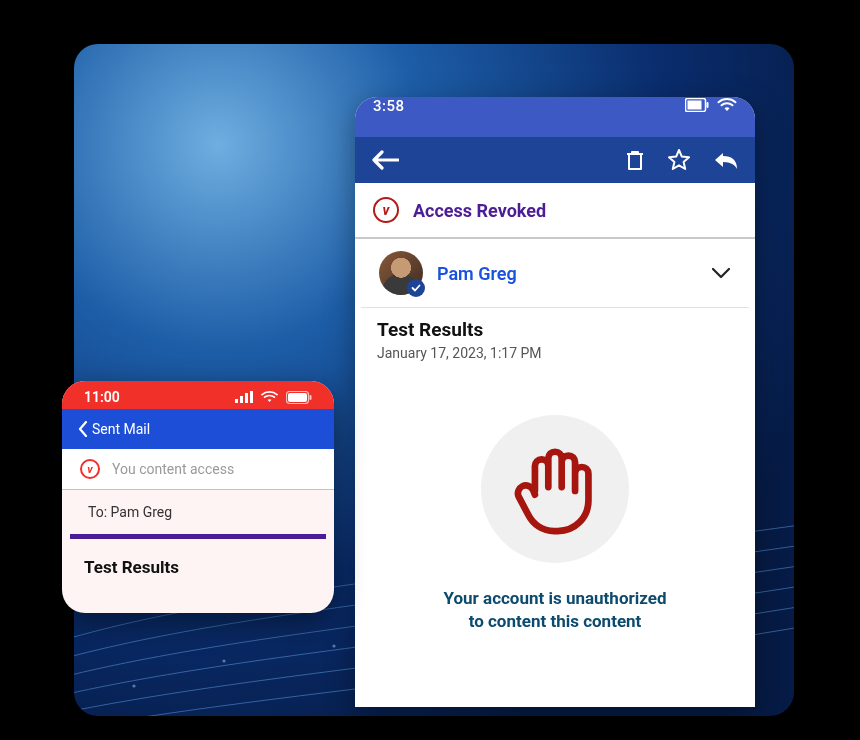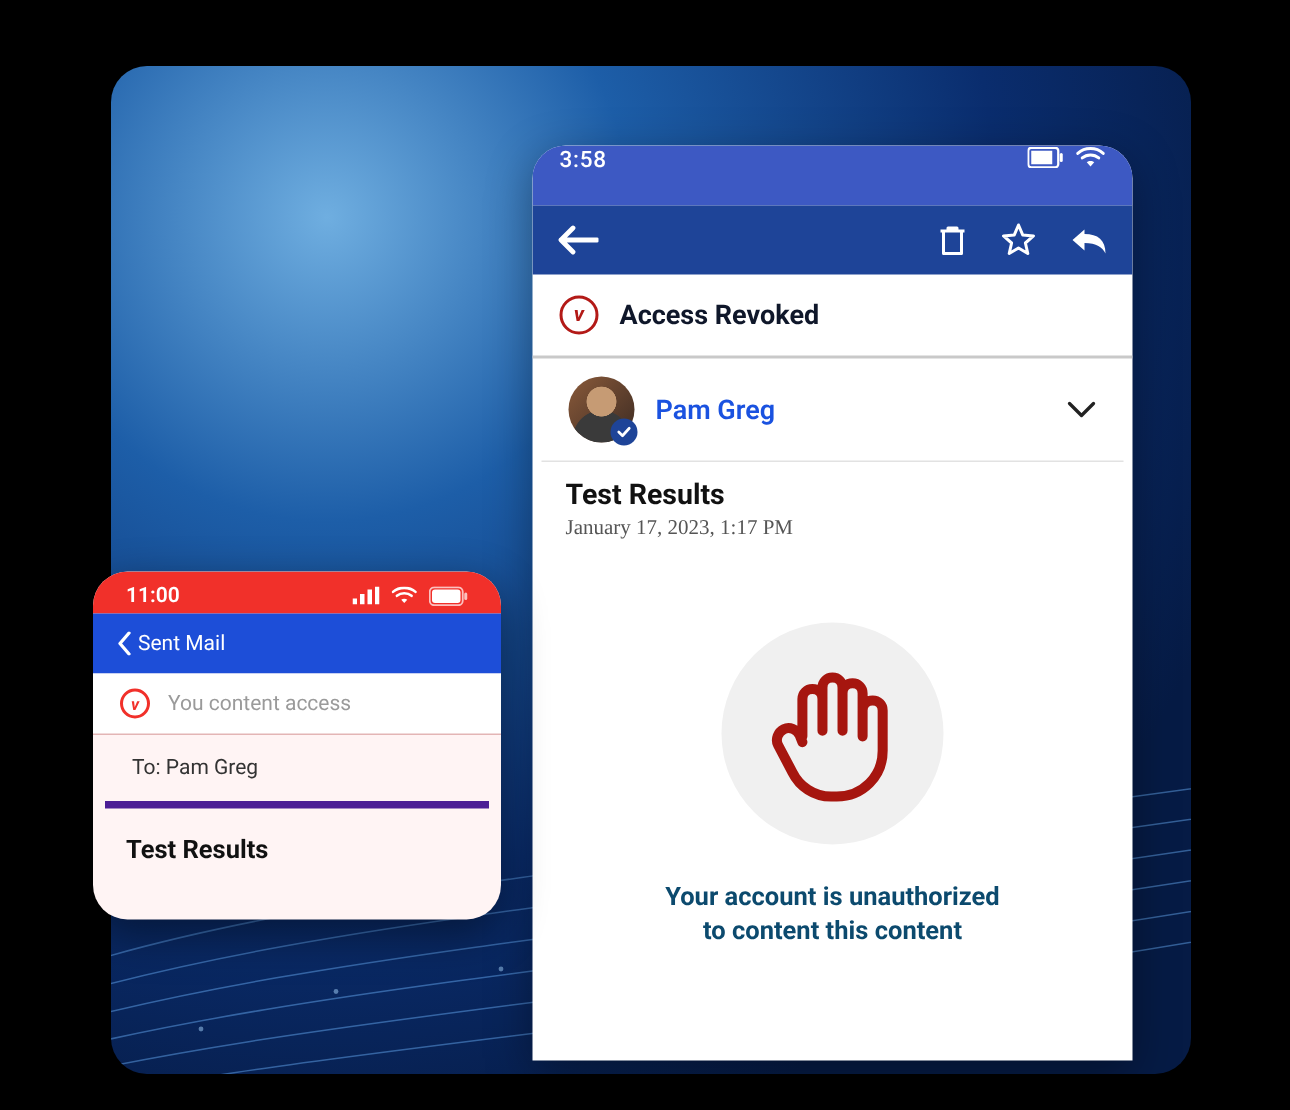--- a/index.html
+++ b/index.html
@@ -48,41 +48,41 @@
 
   .pr-header-row {
     display: flex; align-items: center; gap: 14px;
     padding: 14px 18px; border-bottom: 2px solid #c9c9c9;
   }
   .nu-badge {
     width: 26px; height: 26px; border: 2.5px solid #b31a17; border-radius: 50%;
     display: flex; align-items: center; justify-content: center;
     color: #b31a17; font-weight: 700; font-size: 14px; font-style: italic;
   }
-  .pr-header-title { color: #0f172a; font-weight: 700; font-size: 18px; }
+  .pr-header-title { color: #4c1d95; font-weight: 700; font-size: 18px; }
 
   .pr-sender-row {
     display: flex; align-items: center; gap: 14px;
     padding: 12px 18px; border-bottom: 1px solid #e2e2e2;
     margin: 0 6px;
   }
   .avatar-wrap { position: relative; width: 44px; height: 44px; }
   .avatar { width: 44px; height: 44px; border-radius: 50%; background: linear-gradient(135deg,#8a5a3a,#3b2a22); overflow: hidden; position: relative; }
   .avatar::after { content:""; position:absolute; inset:0; background: radial-gradient(circle at 50% 38%, #c69b74 0 28%, transparent 29%), radial-gradient(circle at 50% 95%, #3a3a3a 0 40%, transparent 41%); }
   .avatar-check {
     position: absolute; right: -2px; bottom: -2px;
     width: 18px; height: 18px; border-radius: 50%; background: #1e4498;
     display: flex; align-items: center; justify-content: center;
   }
   .sender-name { color: #1a52e0; font-weight: 600; font-size: 18px; flex: 1; }
   .chev { color: #333; }
 
   .pr-subject-block { padding: 10px 22px 0; }
   .pr-subject { font-weight: 700; font-size: 19px; color: #111; }
-  .pr-timestamp { color: #555; font-size: 14px; margin-top: 4px; font-family: Liberation Serif, serif; }
+  .pr-timestamp { color: #555; font-size: 14px; margin-top: 4px; }
 
   .pr-blocked {
     flex: 1; display: flex; flex-direction: column; align-items: center; justify-content: center;
     gap: 24px; padding: 30px 30px 50px;
   }
   .hand-circle {
     width: 148px; height: 148px; border-radius: 50%; background: #f0f0f0;
     display: flex; align-items: center; justify-content: center;
   }
   .hand-svg { width: 86px; height: 96px; }

